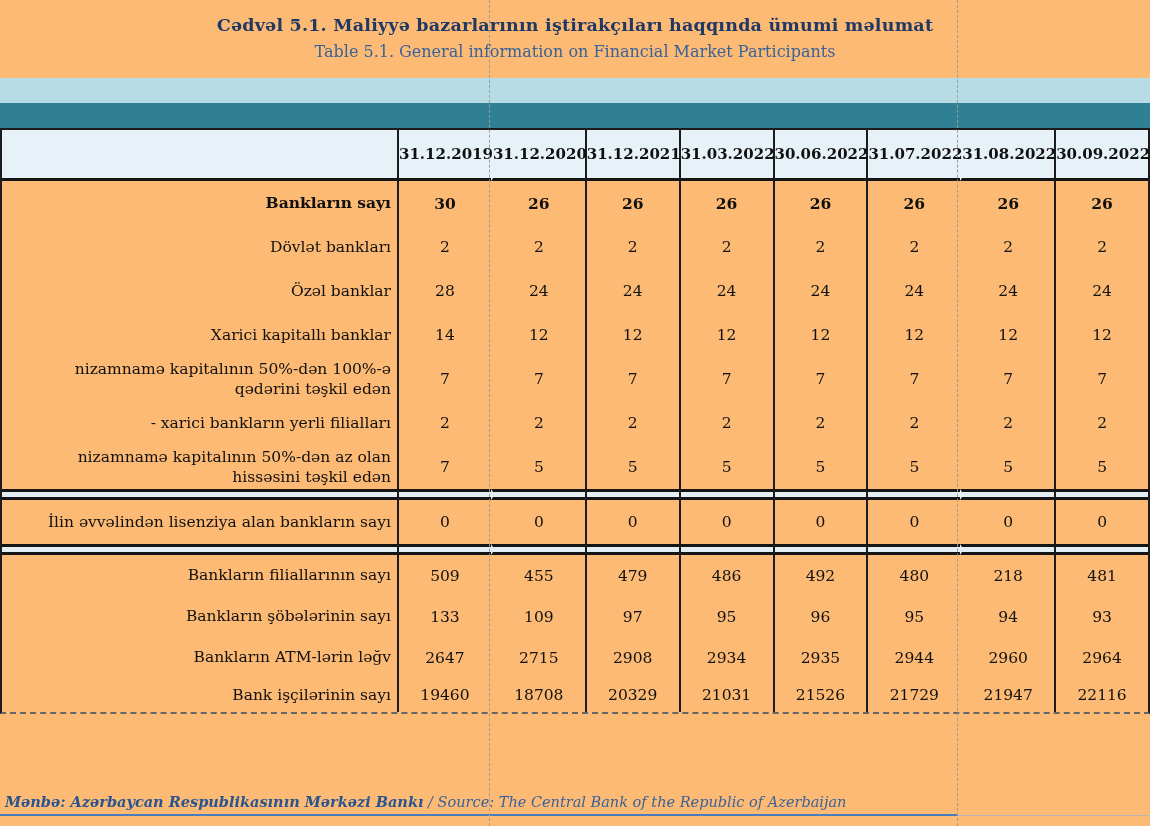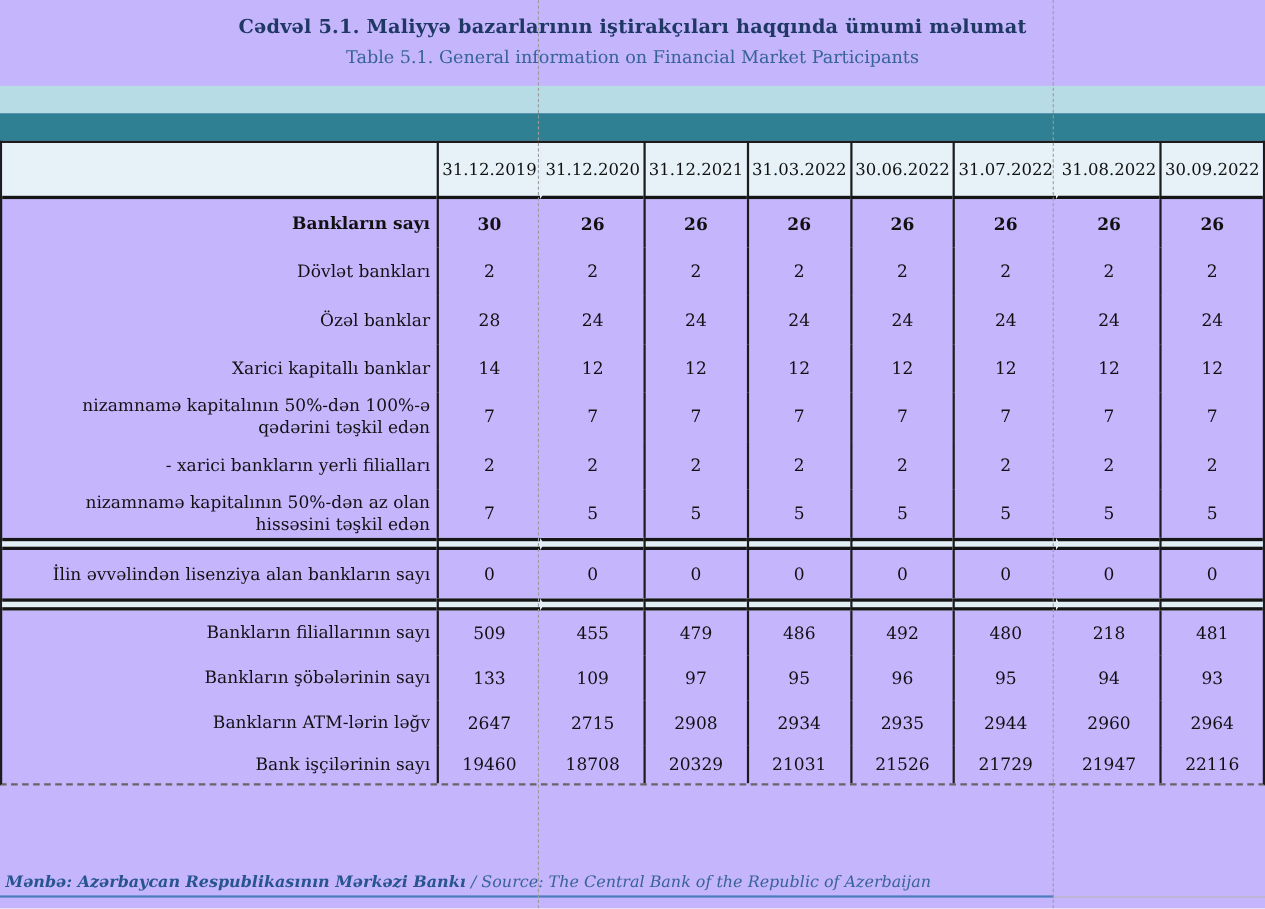--- a/index.html
+++ b/index.html
@@ -1,36 +1,36 @@
 <!DOCTYPE html>
 <html style="--band-light: #b8dce6; --band-teal: #2f8093; --header-bg: #e6f2f7; --strip-bg: #e2f0f6; --title-navy: #1f3864; --title-blue: #38639a; --source-blue: #285590; --rule-blue: #4a7dbd;"><head>
 <meta charset="utf-8">
 <style>
   :root{
     --band-light:#b8dce6; --band-teal:#2f8093; --header-bg:#e6f2f7; --strip-bg:#e2f0f6;
     --title-navy:#1f3864; --title-blue:#38639a; --source-blue:#285590; --rule-blue:#4a7dbd;
     --line:#1c1c1c; --guide:#9b9b9b;
   }
   html,body{margin:0;padding:0;background:#fff;}
-  .page{position:relative;width:1150px;height:826px;background:#c4b5fd;overflow:hidden;
+  .page{position:relative;width:1150px;height:826px;background:#fdba74;overflow:hidden;
         font-family:"DejaVu Serif","Liberation Serif",serif;color:#111;}
   .titles{position:absolute;top:15px;left:0;width:100%;text-align:center;}
   .title-az{font-weight:bold;font-size:17.5px;color:var(--title-navy);letter-spacing:.2px;}
   .title-en{font-size:16px;color:var(--title-blue);margin-top:7px;}
   .band{position:absolute;left:0;width:1150px;}
   .band-light{top:78px;height:25px;background:var(--band-light);}
   .band-teal{top:103px;height:25px;background:var(--band-teal);}
   .table-wrap{position:absolute;top:128px;left:0;width:1150px;box-sizing:border-box;
       border-left:2px solid var(--line);border-right:2px solid var(--line);
       border-top:2px solid var(--line);border-bottom:2px dashed #666;}
   table{width:100%;border-collapse:separate;border-spacing:0;table-layout:fixed;}
   col.c-label{width:395px;}
   th,td{padding:0;vertical-align:middle;font-size:15.5px;color:#111;}
   thead th{height:48px;background:var(--header-bg);border-bottom:3px solid #151515;
-      font-weight:normal;font-size:15px;text-align:center;}
+      font-weight:bold;font-size:15px;text-align:center;}
   th.datecell,td.val{border-left:2px solid var(--line);text-align:center;}
   .guide-left{border-left-color:transparent !important;}
   tbody tr{height:44px;}
   td.label{text-align:right;line-height:1.3;padding-right:6px;box-sizing:border-box;}
   .indent-0{padding-left:10px;} .indent-1{padding-left:29px;}
   .indent-2{padding-left:46px;} .indent-3{padding-left:84px;}
   tr.bold td{font-weight:bold;}
   tbody.strip tr{height:11px;}
   tbody.strip td{background:var(--strip-bg);border-top:3px solid #151515;border-bottom:3px solid #151515;}
   tbody.sec-last tr{height:41px;}

